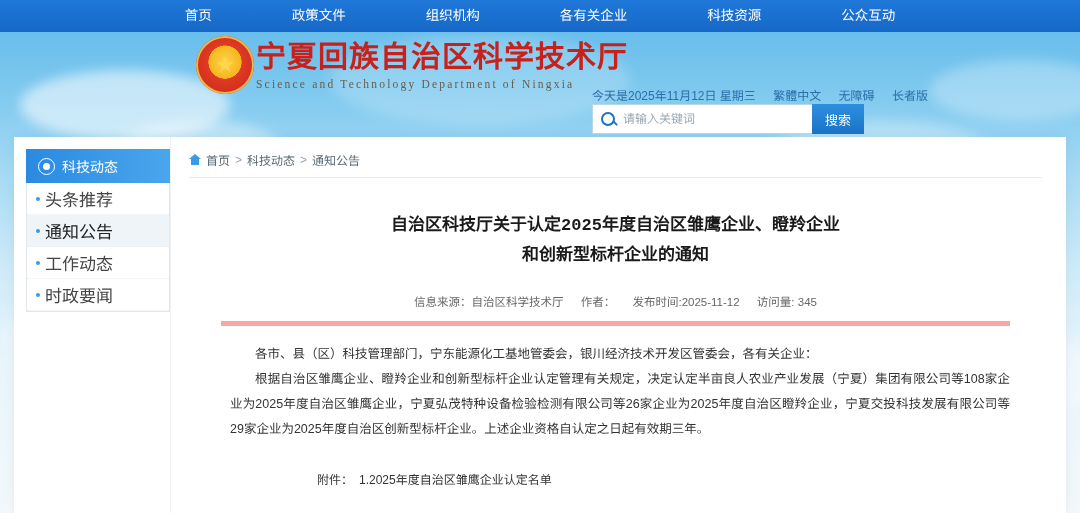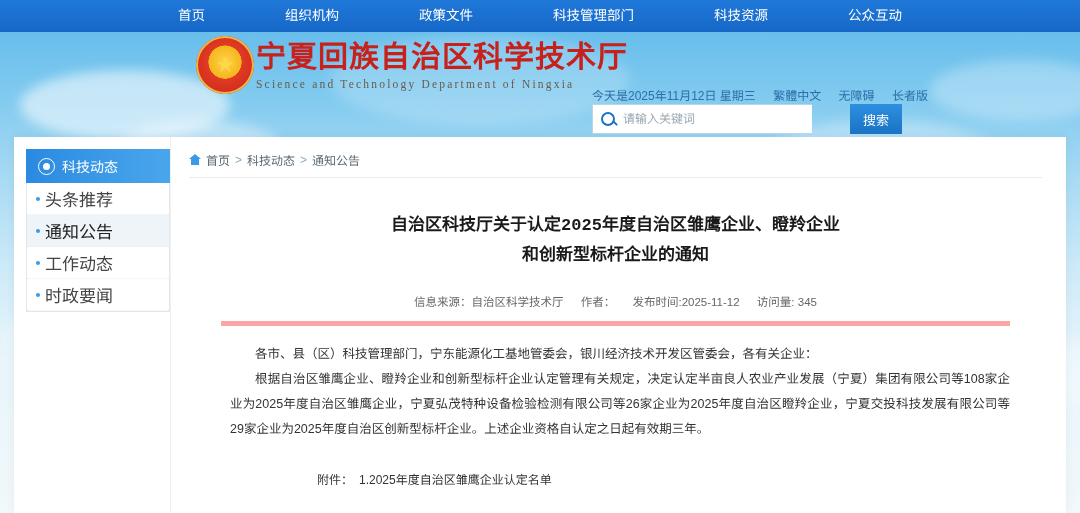--- a/index.html
+++ b/index.html
@@ -108,21 +108,20 @@
   .header-links span { margin-right: 14px; }
   .header-links a { color: #2b6fa8; text-decoration: none; margin-right: 14px; }
 
   .searchbar {
     position: absolute;
     left: 592px;
     top: 72px;
     display: flex;
     align-items: center;
     height: 30px;
-    gap: 38px;
   }
   .search-box {
     width: 220px;
     height: 30px;
     background: #ffffff;
     border: 1px solid #b9d6e8;
     border-right: none;
     display: flex;
     align-items: center;
     padding: 0 8px;
@@ -313,23 +312,23 @@
 <div class="cloud c1"></div>
 <div class="cloud c2"></div>
 <div class="cloud c3"></div>
 <div class="cloud c4"></div>
 <div class="cloud c5"></div>
 <div class="cloud c6"></div>
 <div class="cloud c7"></div>
 
 <nav class="topnav">
   <a href="#">首页</a>
+  <a href="#">政策文件</a>
   <a href="#">组织机构</a>
-  <a href="#">政策文件</a>
-  <a href="#">科技管理部门</a>
+  <a href="#">各有关企业</a>
   <a href="#">科技资源</a>
   <a href="#">公众互动</a>
 </nav>
 
 <header class="header">
   <div class="brand">
     <div class="emblem"></div>
     <div class="brand-text">
       <div class="brand-cn">宁夏回族自治区科学技术厅</div>
       <div class="brand-en">Science  and  Technology  Department  of  Ningxia</div>

